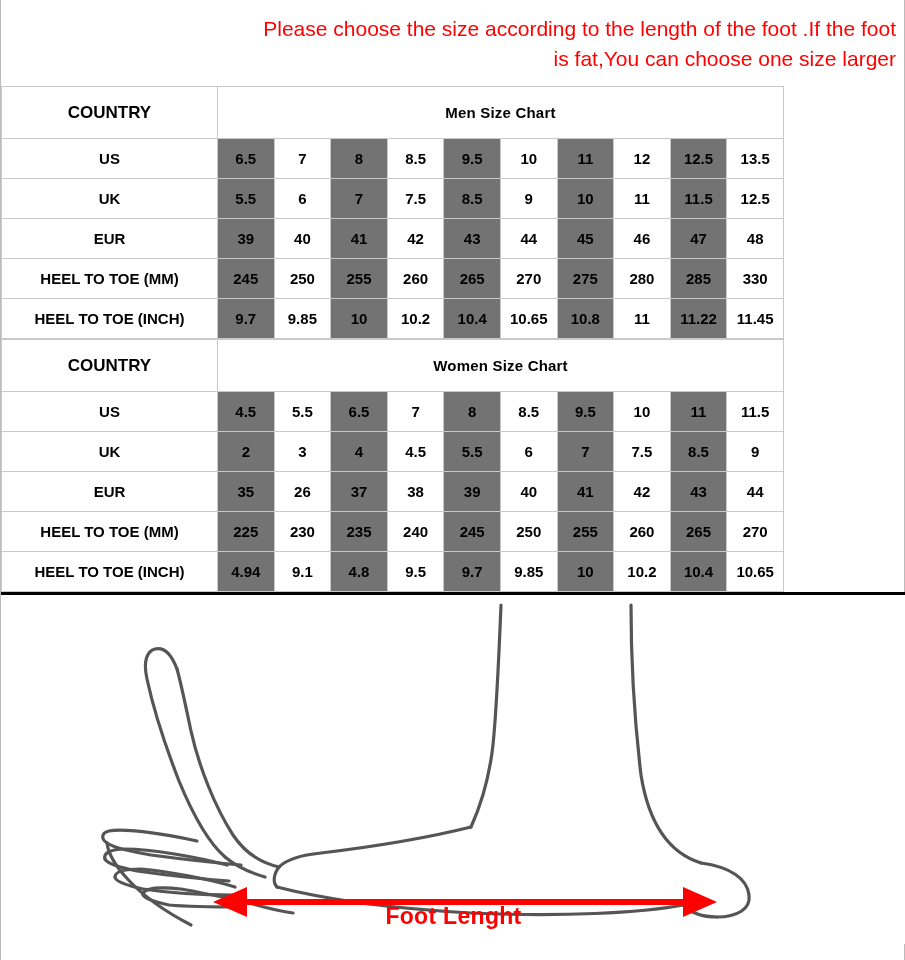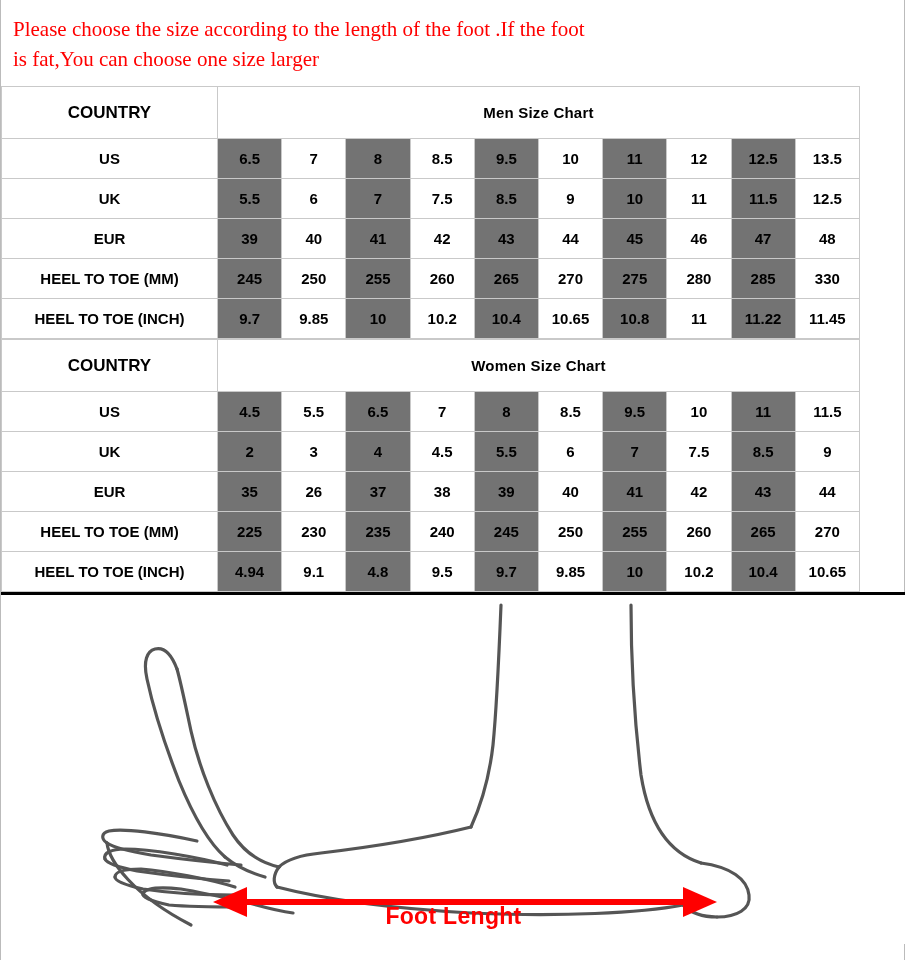--- a/index.html
+++ b/index.html
@@ -17,33 +17,33 @@
   }
   .sheet {
     width: 905px;
     height: 960px;
     position: relative;
     border: 1px solid #bbbbbb;
     border-top: none;
     border-bottom: none;
   }
   .notice {
-    text-align: left;
+    text-align: right;
     color: #ff0000;
     font-size: 21px;
     line-height: 30px;
     padding: 14px 8px 12px 12px;
-    font-family: Liberation Serif, serif;
+    font-family: Liberation Sans, sans-serif;
     font-weight: 400;
   }
   .notice .line { display: block; }
 
   table.size-table {
     border-collapse: collapse;
-    width: 859px;
+    width: 783px;
     table-layout: fixed;
   }
   table.size-table td, table.size-table th {
     border: 1px solid #c9c9c9;
     text-align: center;
     font-size: 15px;
     font-weight: bold;
     padding: 0;
     height: 40px;
     font-family: "Liberation Sans", sans-serif;

